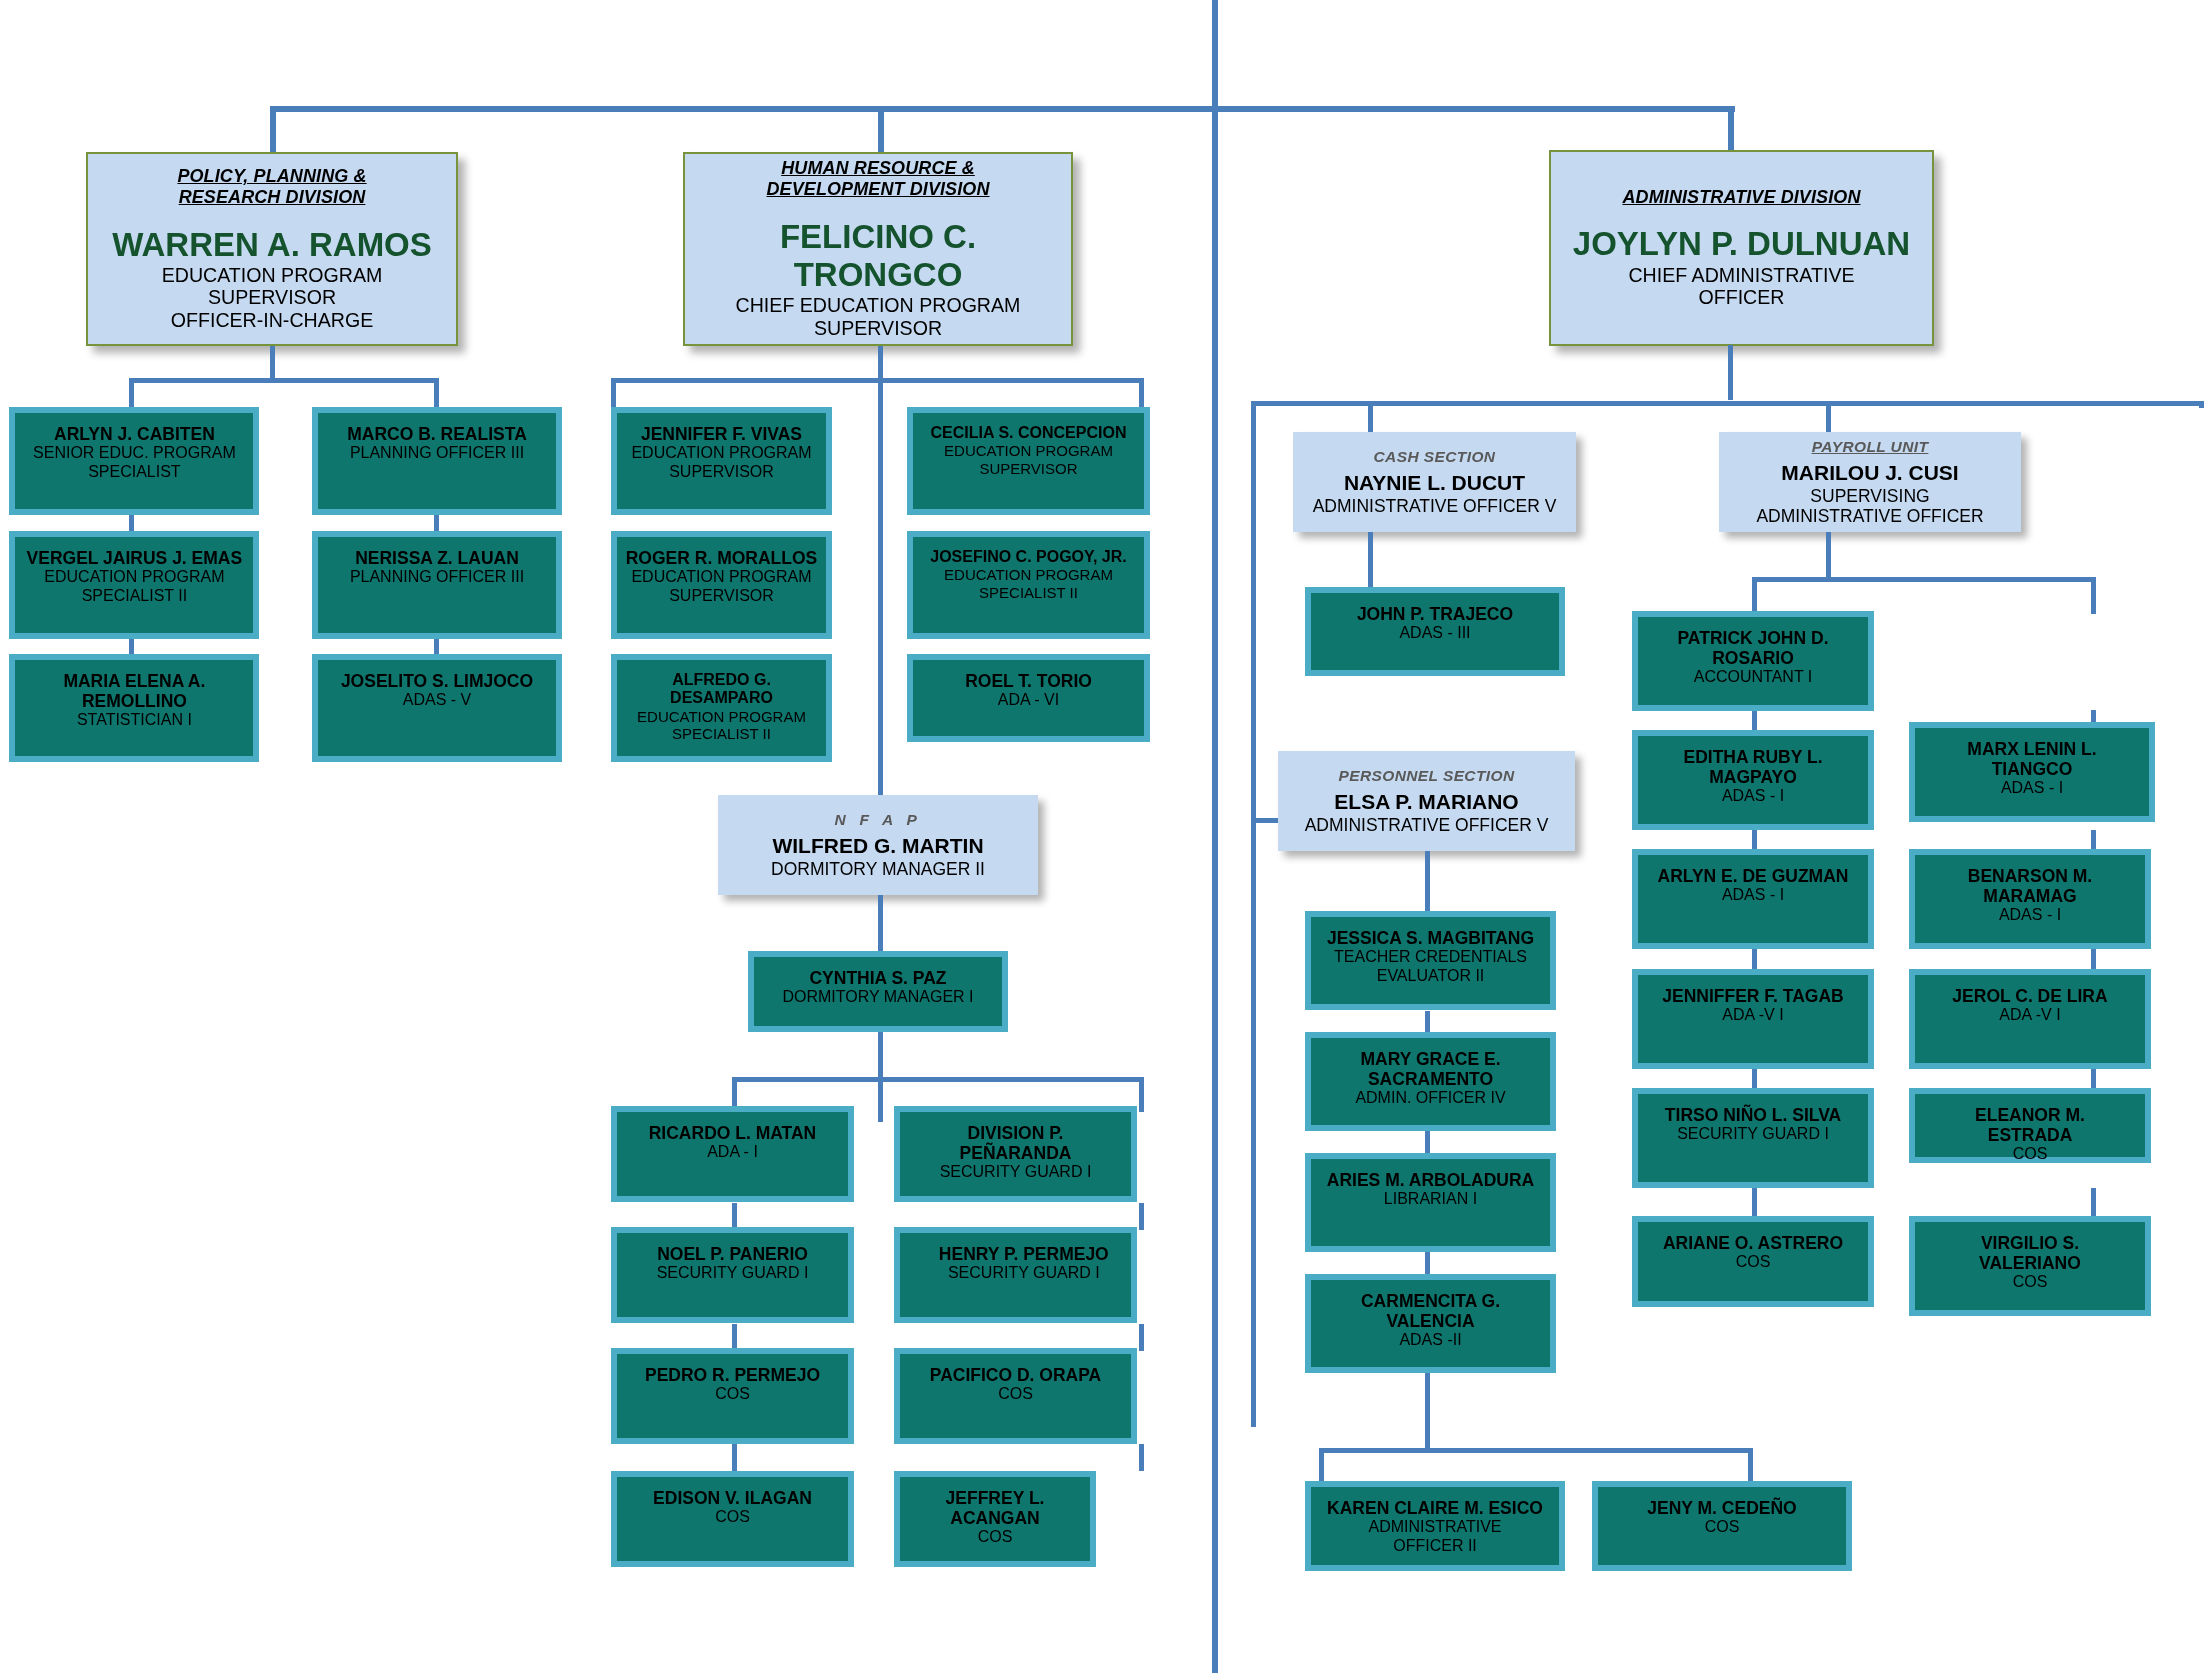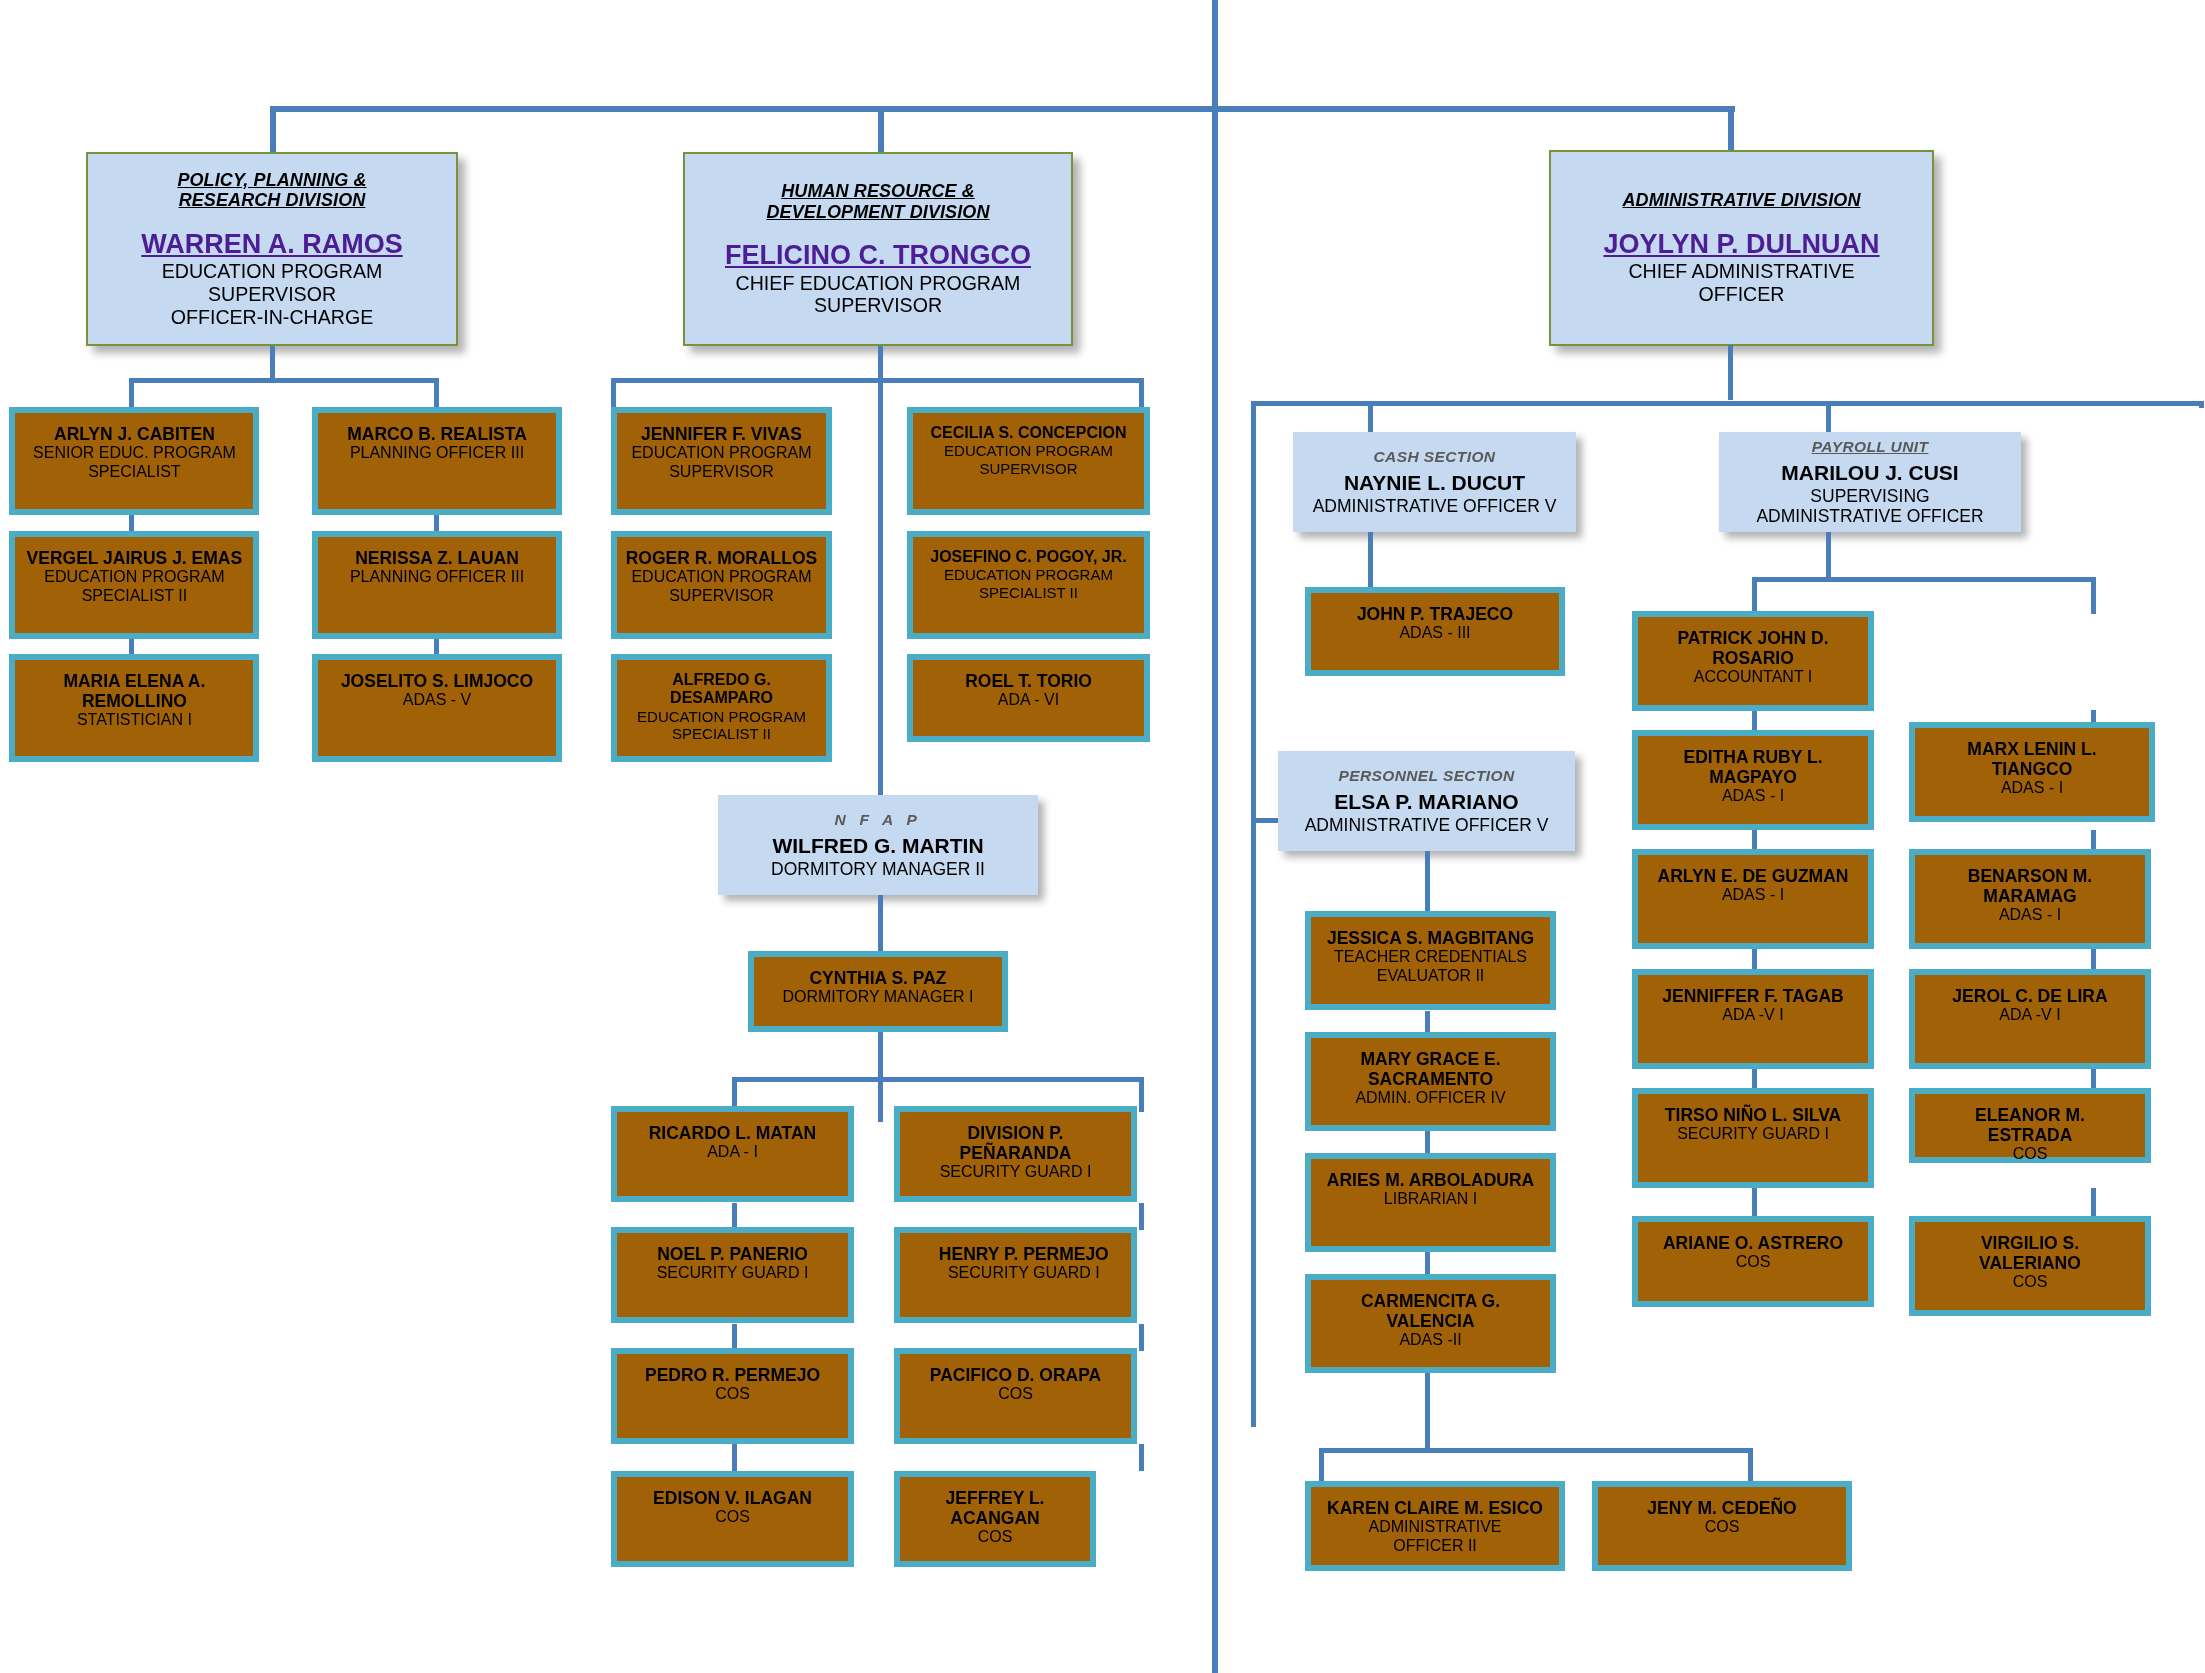--- a/index.html
+++ b/index.html
@@ -25,41 +25,41 @@
       background:#c5d9f1;
       border:2px solid #77933c;
       box-shadow:6.7px 6.7px 8px rgba(0,0,0,0.30);
       padding:6.7px 9.4px;
   }
   .division .dv-title {
       font-weight:bold; font-style:italic; text-decoration:underline;
       font-size:18px; letter-spacing:0.1px; color:#000;
       margin-bottom:2.7px;
   }
-  .division .dv-name { font-weight:bold; font-size:27px; color:#4c1d95; margin-top:15px;text-decoration:underline; }
+  .division .dv-name { font-weight:bold; font-size:33px; color:#14532d; margin-top:15px; }
   .division .dv-pos  { font-size:19.6px; color:#000; }
 
   
   .section {
       background:#c5d9f1;
       box-shadow:6px 6px 7.4px rgba(0,0,0,0.30);
       padding:6.7px 9.4px;
   }
   .section .sc-title {
       font-weight:bold; font-style:italic; font-size:15.5px;
       color:#595959; letter-spacing:0.4px; margin-bottom:5.4px;
   }
   .section .sc-title.und { text-decoration:underline; }
   .section .sc-title.spaced { letter-spacing:4.7px; }
   .section .sc-name { font-weight:bold; font-size:21px; color:#000; }
   .section .sc-pos  { font-size:17.5px; color:#000; }
 
   
   .staff {
-      background:#a16207;
+      background:#0f766e;
       border:6px solid #4bacc6;
       padding:4px 5.4px;
       justify-content:flex-start;
       padding-top:10.8px;
   }
   .staff .st-name { font-weight:bold; font-size:17.5px; color:#000; }
   .staff .st-pos  { font-size:16px; color:#000; }
   .staff.small .st-name { font-size:16px; }
   .staff.small .st-pos  { font-size:15px; }
 </style>

